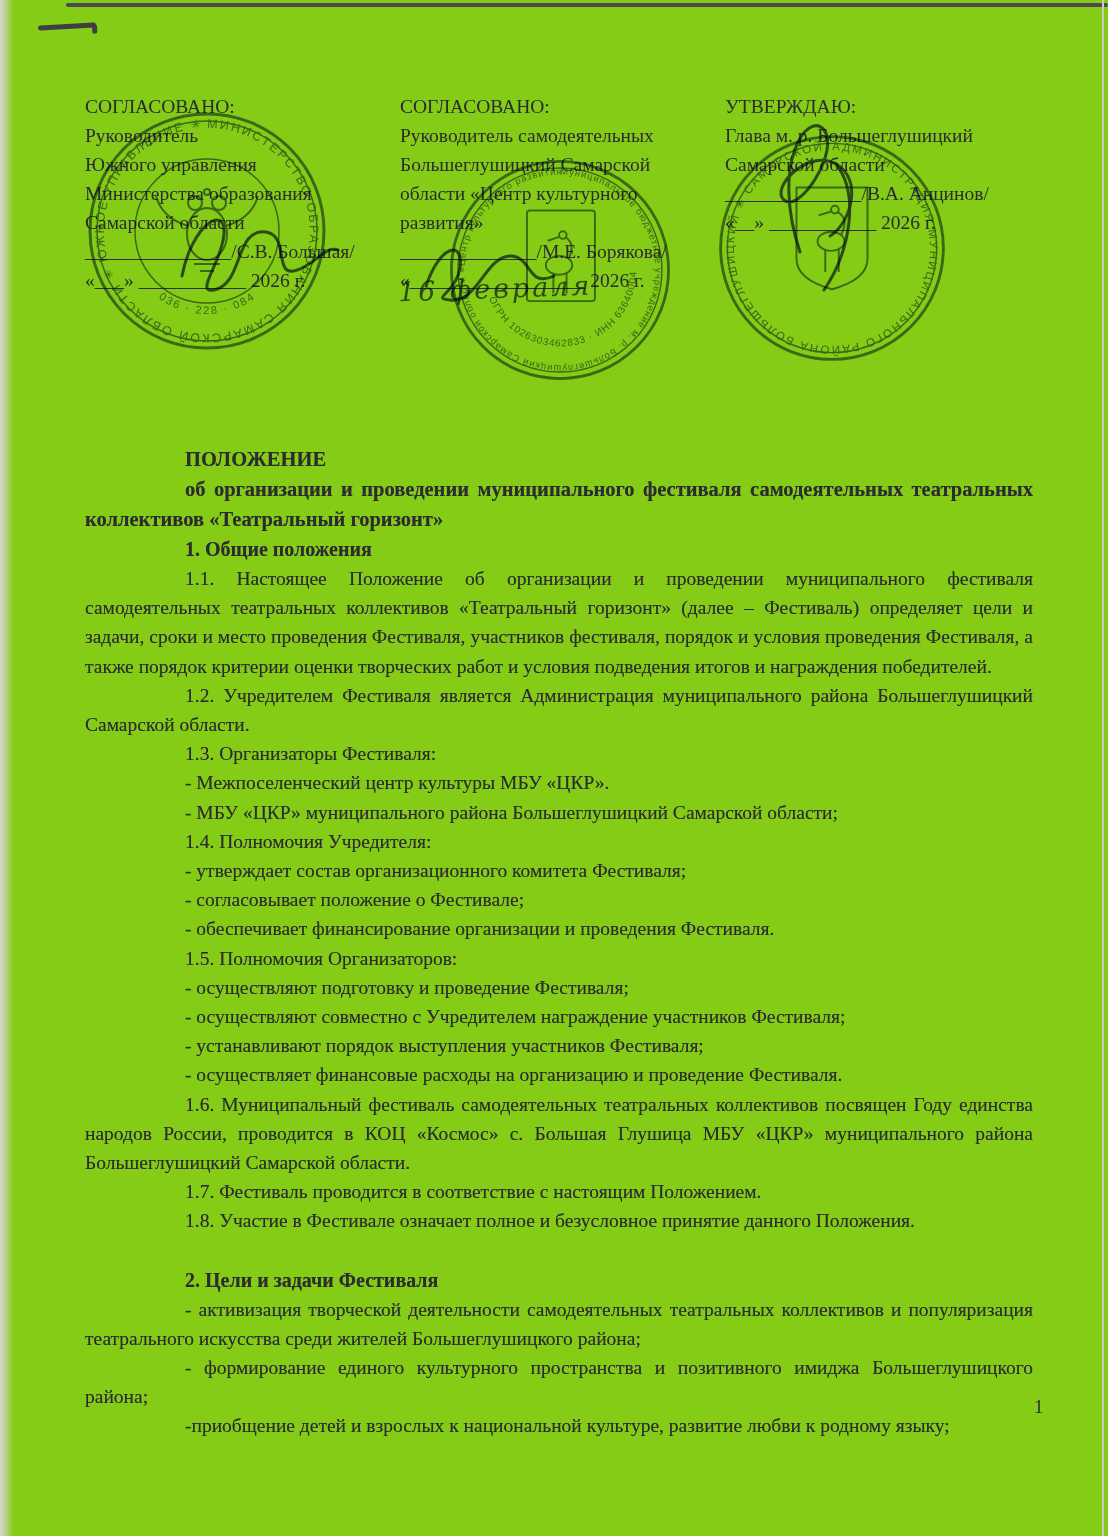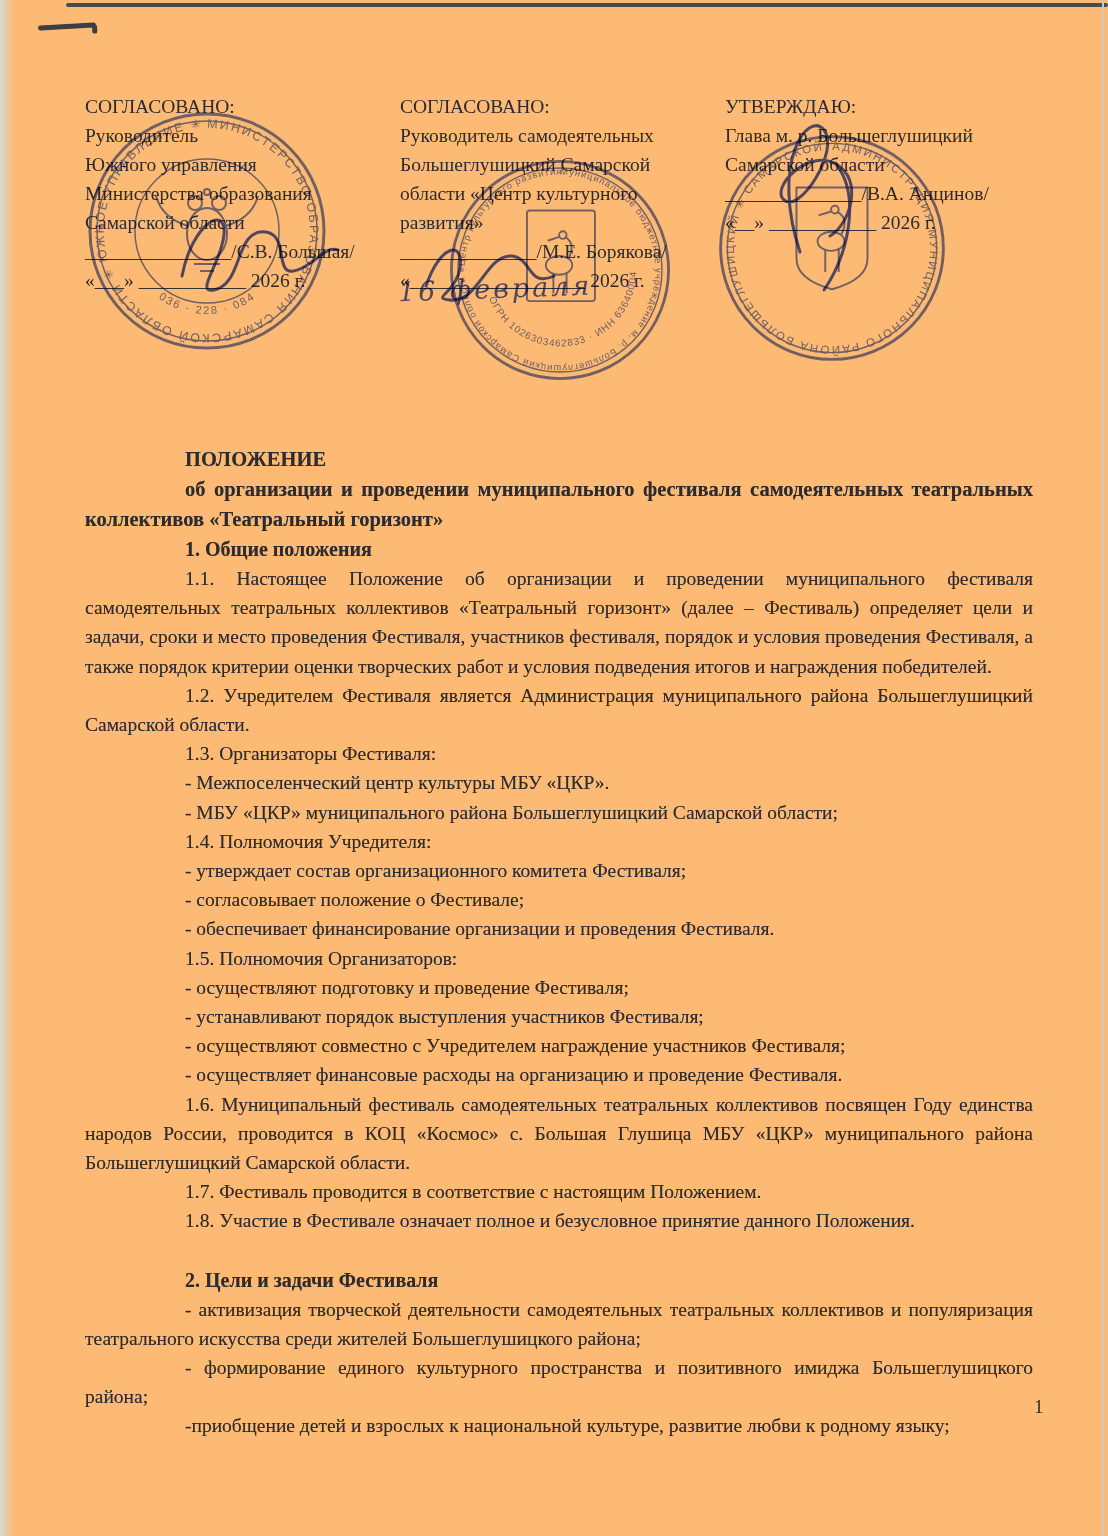--- a/index.html
+++ b/index.html
@@ -1,18 +1,18 @@
 <!DOCTYPE html>
 <html><head>
 <meta charset="utf-8">
 <style>
   html,body{margin:0;padding:0;background:#e8e8e6;}
   .page{
     position:relative; width:1108px; height:1536px; margin:0 auto;
-    background:#fdba74; overflow:hidden;
+    background:#84cc16; overflow:hidden;
     font-family:"Liberation Serif", serif; color:#2b2b30;
   }
   
   .scan-top-line{position:absolute;left:66px;top:3px;width:1042px;height:4px;background:#4a4a50;border-radius:2px;}
   .scan-right-line{position:absolute;right:4px;top:0;width:2px;height:1536px;background:#c9c9c6;}
   .scan-left-shade{position:absolute;left:0;top:0;width:14px;height:1536px;background:linear-gradient(90deg,#d8d8d4,rgba(253,253,251,0));}
   .staple-mark{position:absolute;left:38px;top:24px;width:58px;height:5px;background:#3d3d42;border-radius:3px;transform:rotate(-3deg);}
   .staple-mark:after{content:"";position:absolute;right:-1px;top:2px;width:5px;height:9px;background:#3d3d42;border-radius:2px;}
 
   
@@ -163,22 +163,22 @@
     <p>1.2. Учредителем Фестиваля является Администрация муниципального района Большеглушицкий Самарской области.</p>
     <p>1.3. Организаторы Фестиваля:</p>
     <p>- Межпоселенческий центр культуры МБУ «ЦКР».</p>
     <p>- МБУ «ЦКР» муниципального района Большеглушицкий Самарской области;</p>
     <p>1.4. Полномочия Учредителя:</p>
     <p>- утверждает состав организационного комитета Фестиваля;</p>
     <p>- согласовывает положение о Фестивале;</p>
     <p>- обеспечивает финансирование организации и проведения Фестиваля.</p>
     <p>1.5. Полномочия Организаторов:</p>
     <p>- осуществляют подготовку и проведение Фестиваля;</p>
+    <p>- осуществляют совместно с Учредителем награждение участников Фестиваля;</p>
     <p>- устанавливают порядок выступления участников Фестиваля;</p>
-    <p>- осуществляют совместно с Учредителем награждение участников Фестиваля;</p>
     <p>- осуществляет финансовые расходы на организацию и проведение Фестиваля.</p>
     <p>1.6. Муниципальный фестиваль самодеятельных театральных коллективов посвящен Году единства народов России, проводится в КОЦ «Космос» с. Большая Глушица МБУ «ЦКР» муниципального района Большеглушицкий Самарской области.</p>
     <p>1.7. Фестиваль проводится в соответствие с настоящим Положением.</p>
     <p>1.8. Участие в Фестивале означает полное и безусловное принятие данного Положения.</p>
 
     <p class="section-heading s2">2. Цели и задачи Фестиваля</p>
     <p>- активизация творческой деятельности самодеятельных театральных коллективов и популяризация театрального искусства среди жителей Большеглушицкого района;</p>
     <p>- формирование единого культурного пространства и позитивного имиджа Большеглушицкого района;</p>
     <p>-приобщение детей и взрослых к национальной культуре, развитие любви к родному языку;</p>
   </div>

